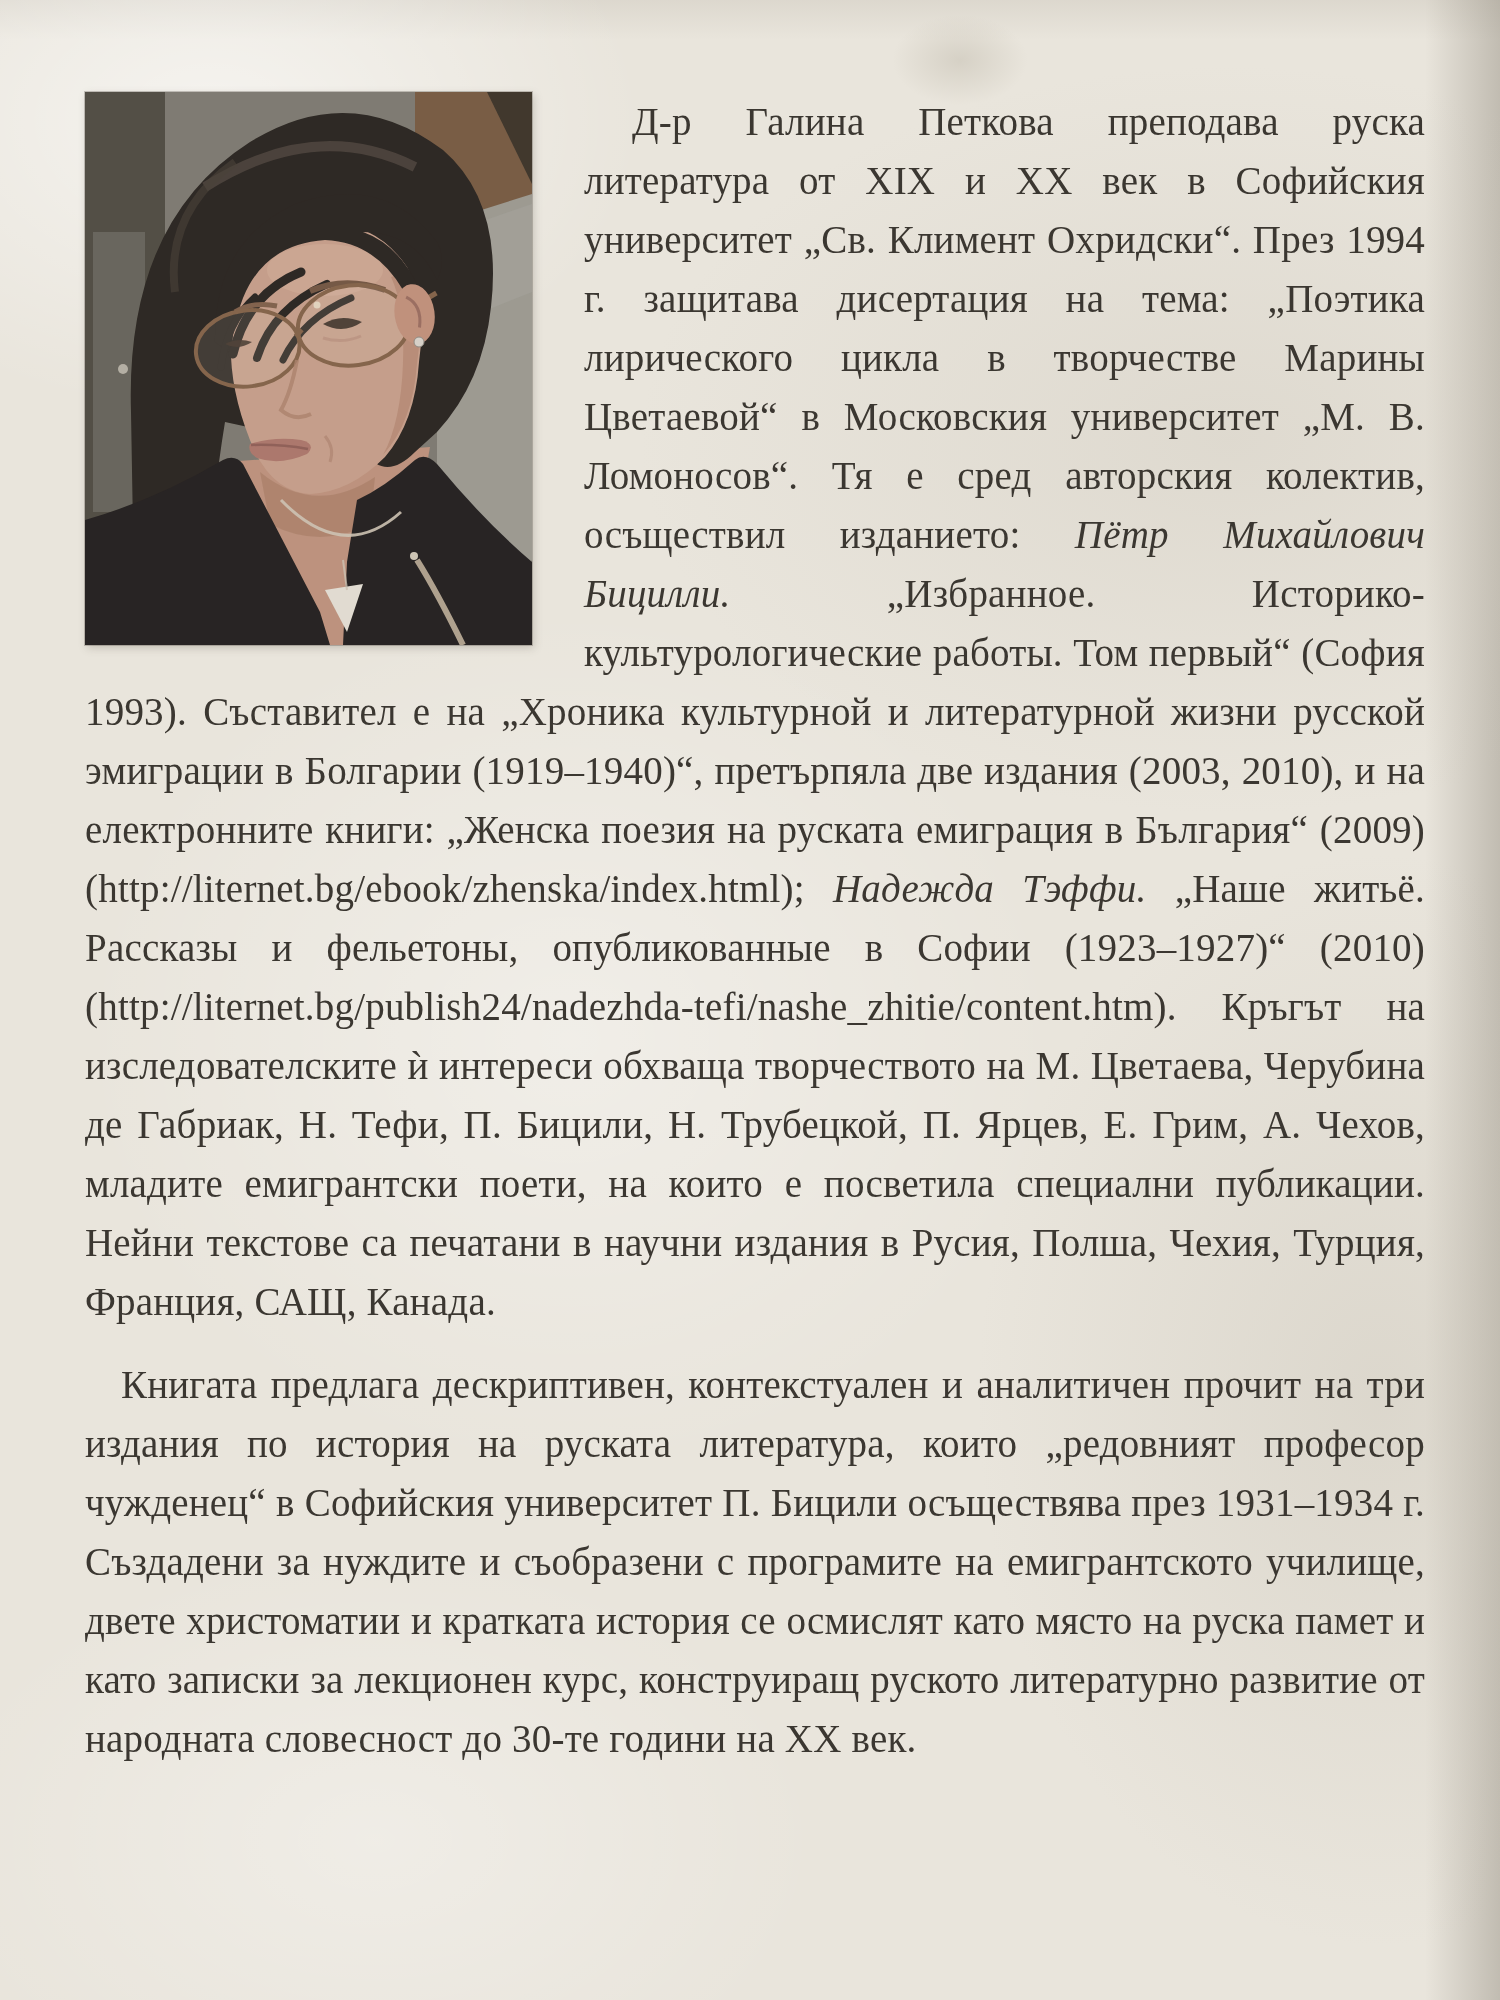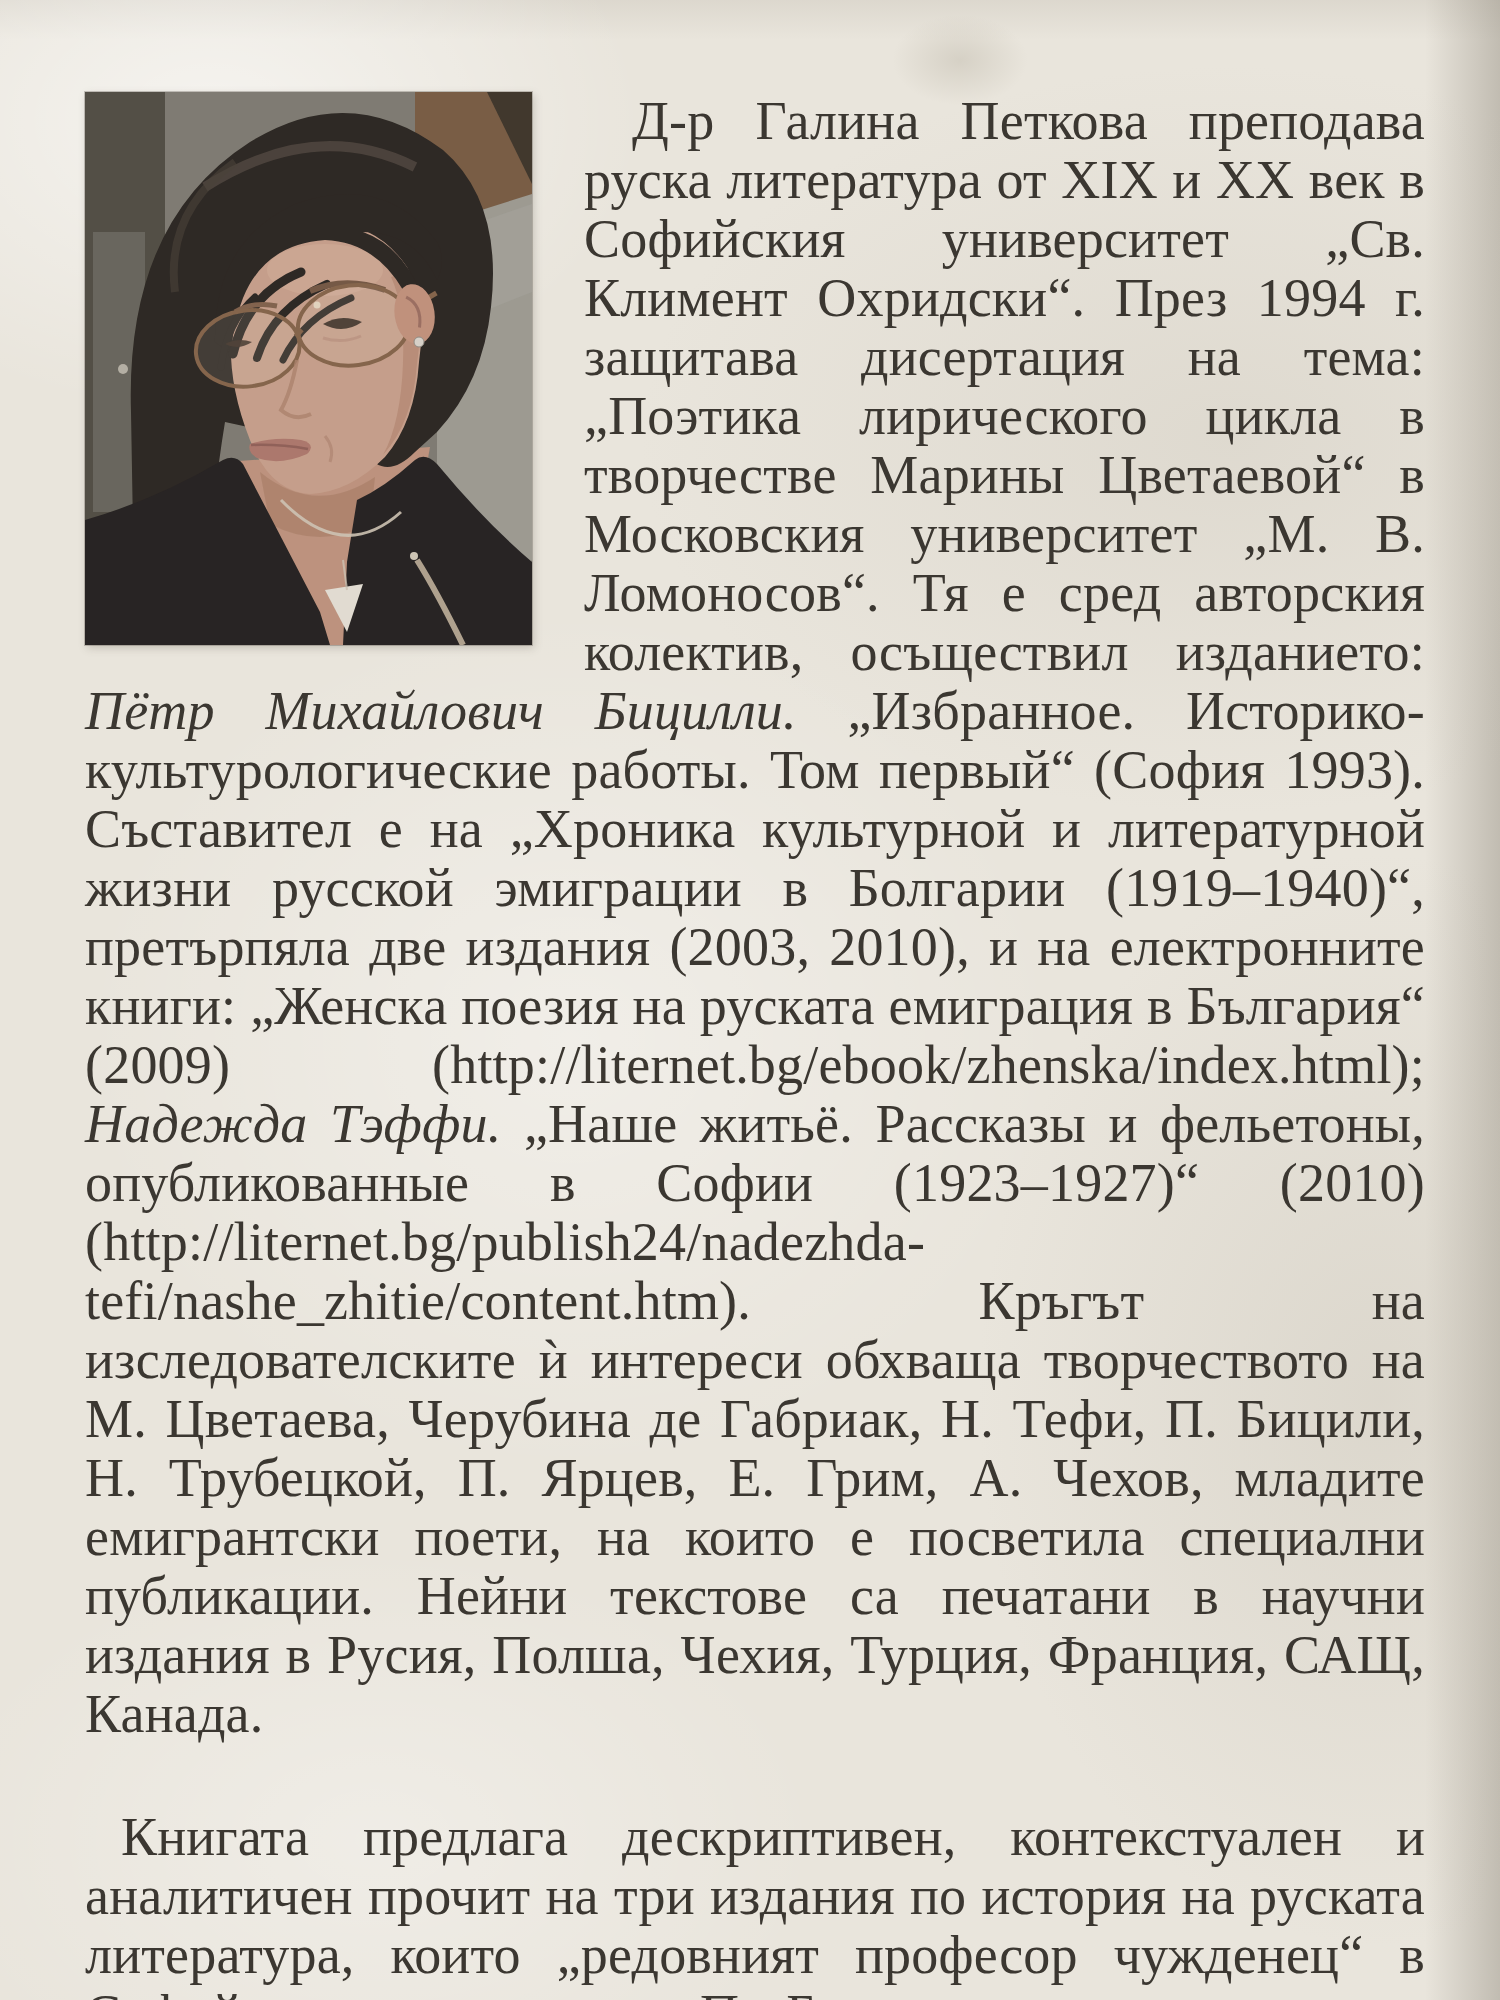--- a/index.html
+++ b/index.html
@@ -35,29 +35,29 @@
     height: 553px;
     margin: 0 52px 6px 0;
     padding: 0;
     box-shadow: 0 0 0 1px rgba(60,52,44,0.25), 2px 3px 8px rgba(90,82,70,0.25);
     background: #77746d;
   }
   figure.photo svg { display: block; }
   p.bio {
     margin: 0;
     font-family: "Liberation Serif", "DejaVu Serif", serif;
-    font-size: 54px;
+    font-size: 39px;
     line-height: 59px;
     letter-spacing: 0.2px;
     color: var(--ink, #3b3731);
     text-align: justify;
     text-indent: 48px;
   }
   p.bio + p.bio {
-    margin-top: 64px;
+    margin-top: 24px;
     text-indent: 36px;
   }
   p.bio em { font-style: italic; }
 </style>
 </head>
 <body>
 
 <div class="cover">
 
   <figure class="photo">

